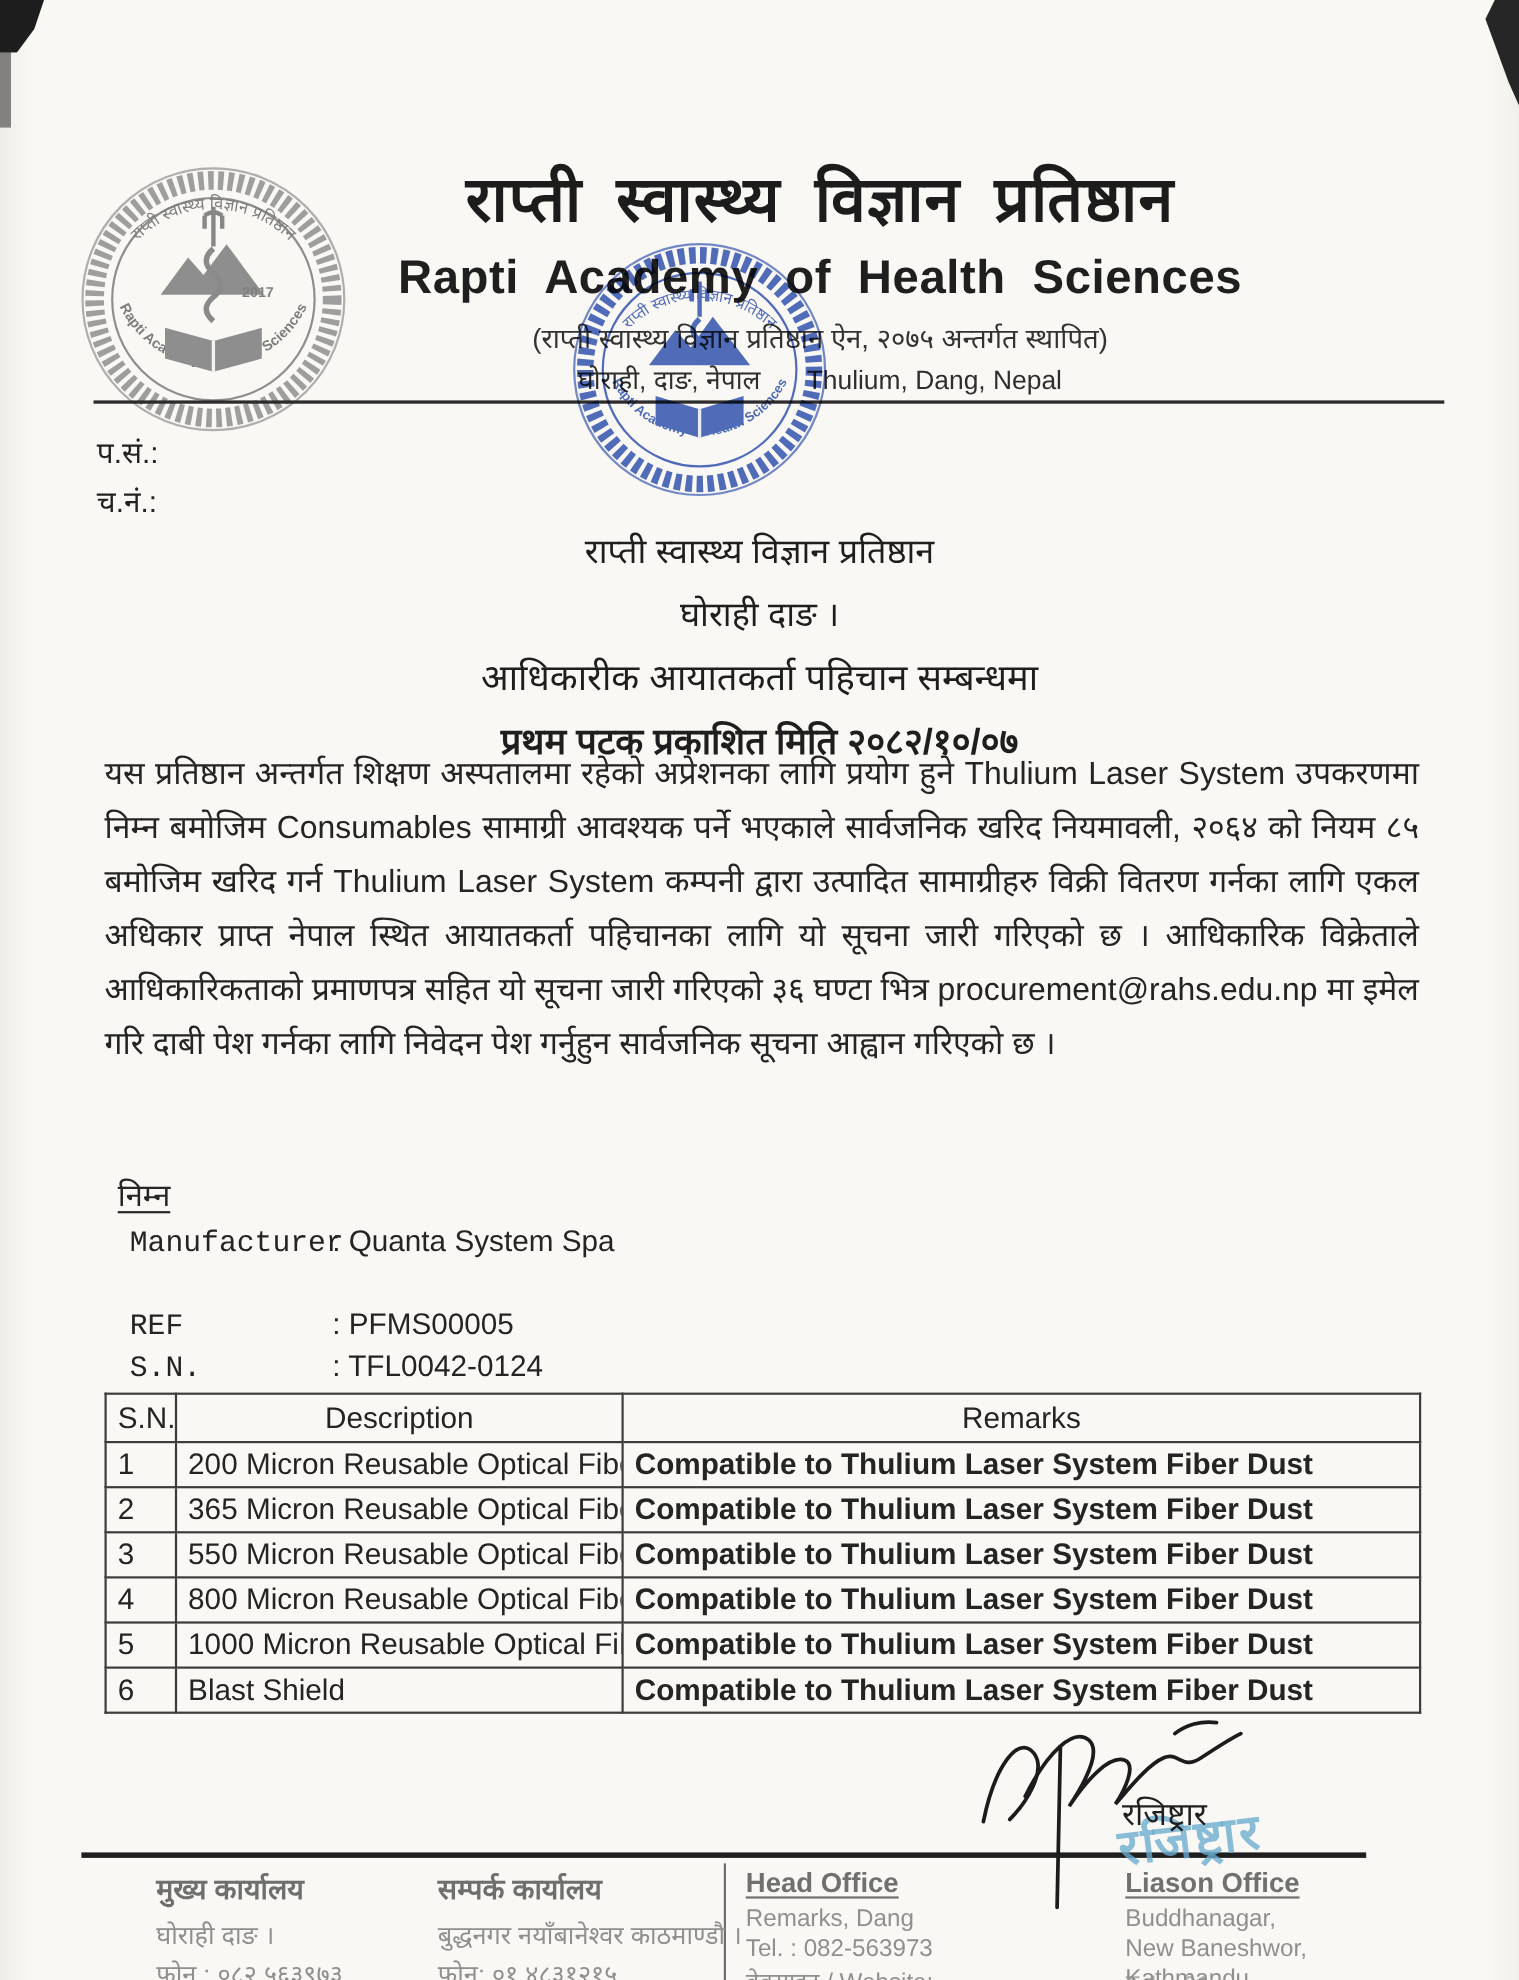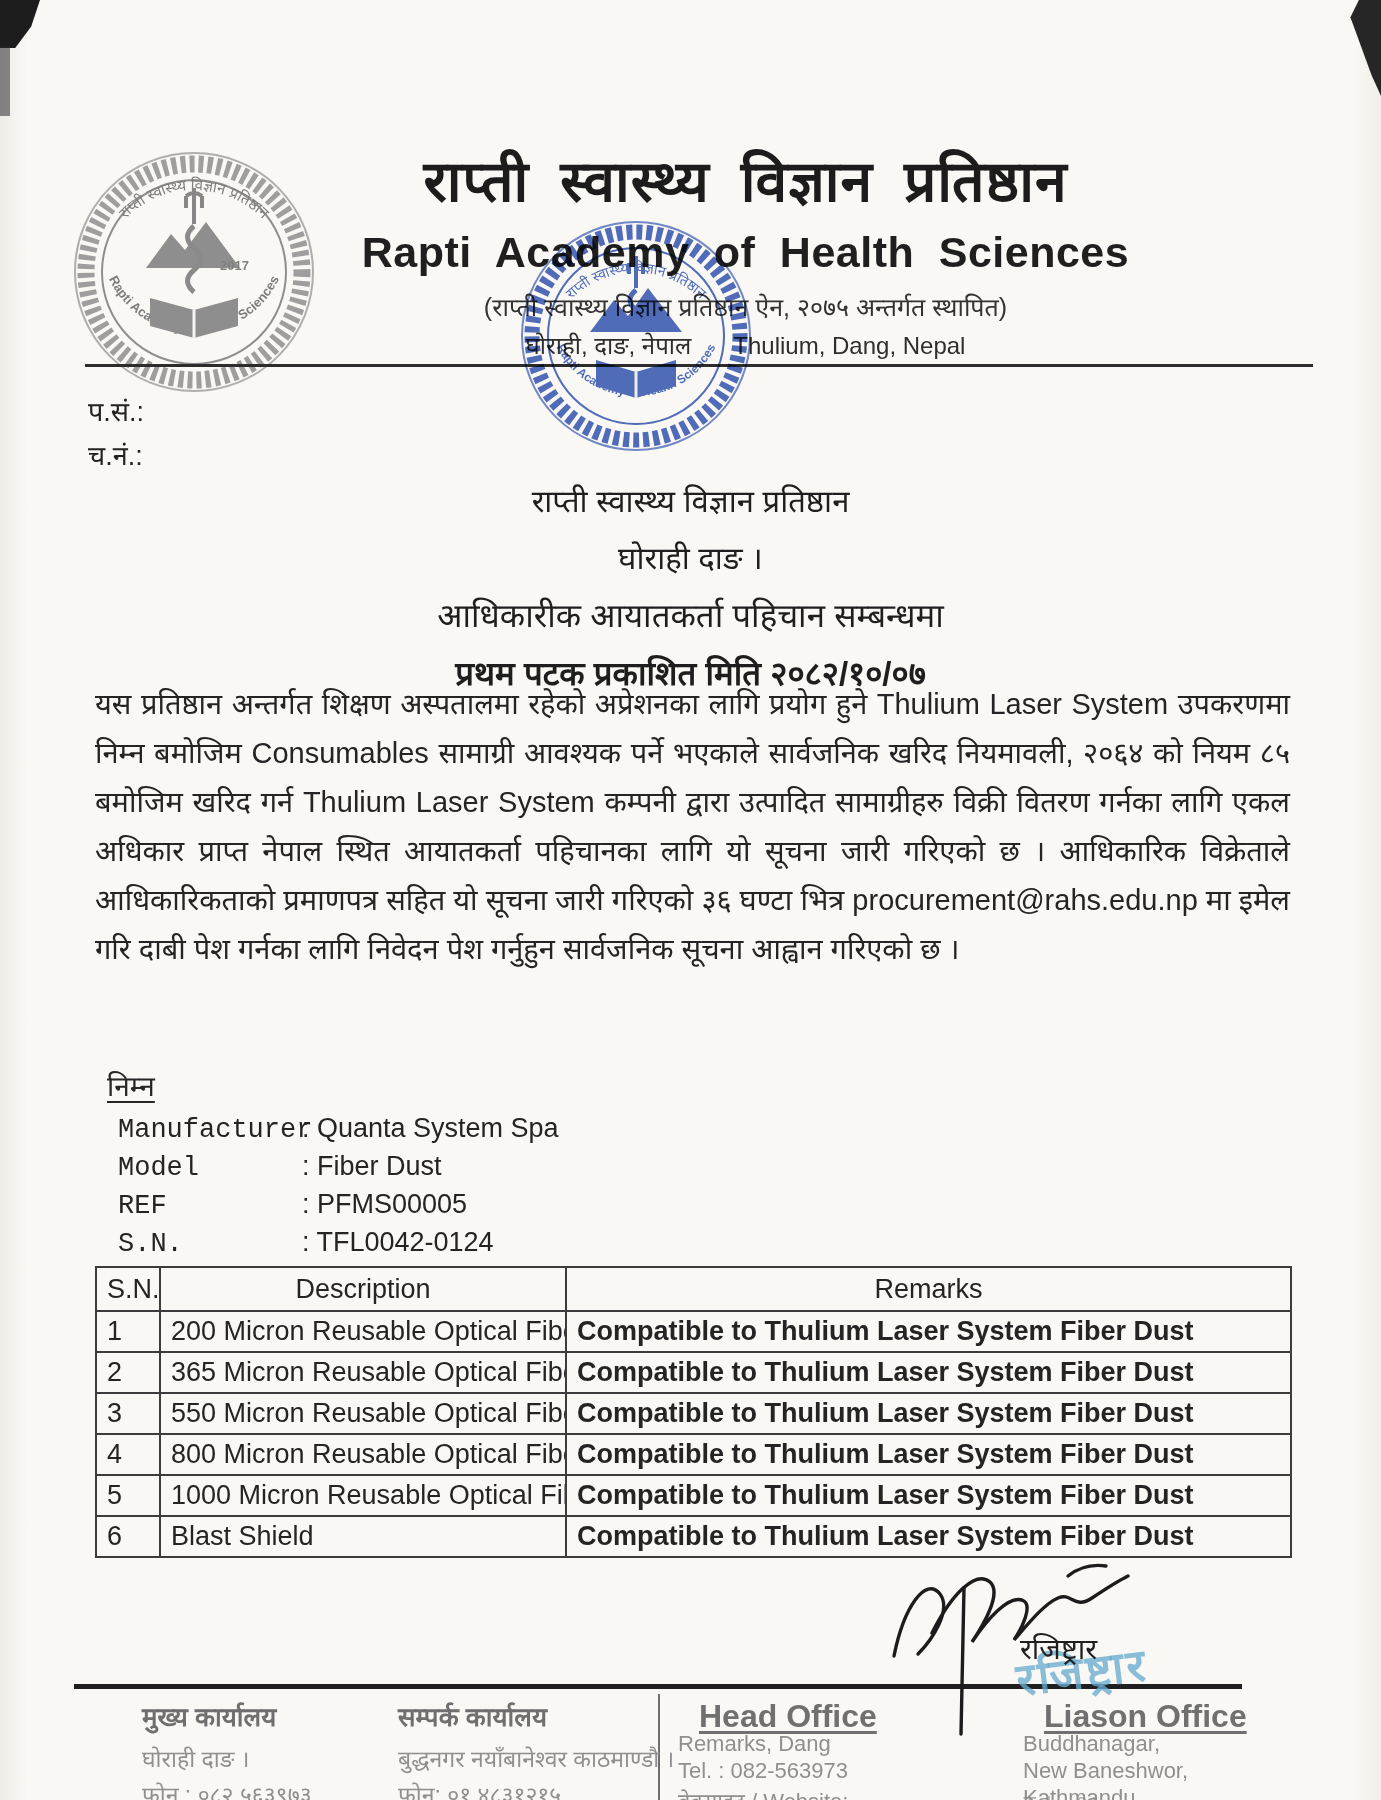--- a/index.html
+++ b/index.html
@@ -50,21 +50,21 @@
   
   .sig{left:872px;top:1538px;z-index:6;}
   .regname{left:1020px;top:1628px;font-size:29px;color:#1f1f1f;z-index:6;}
   .regstamp{left:1016px;top:1640px;font-size:45px;font-weight:bold;z-index:5;
     color:rgba(104,170,206,.78);transform:rotate(-7deg);letter-spacing:3px;}
   
   .rule2{left:74px;top:1684px;width:1168px;height:5px;background:#1f1f1f;}
   .fdiv{left:658px;top:1694px;width:2px;height:106px;background:#6e6e6e;}
   .ft-np{font-size:26px;font-weight:bold;color:#6f6f6f;}
   .fl-np{font-size:23px;color:#8f8f8f;}
-  .ft-en{font-size:32px;font-weight:bold;color:#707070;text-decoration:underline;text-underline-offset:4px;margin-left:21px;}
+  .ft-en{font-size:25px;font-weight:bold;color:#707070;text-decoration:underline;text-underline-offset:4px;}
   .fl-en{font-size:22px;color:#8f8f8f;}
   .c1{left:142px}.c2{left:398px}.c3{left:678px}.c4{left:1023px}
   .fy0{top:1698px}.fy1{top:1742px}.fy2{top:1778px}
   .gy0{top:1698px}.gy1{top:1731px}.gy2{top:1758px}.gy3{top:1785px}
   svg text{font-family:"Liberation Sans","DejaVu Sans",sans-serif;}
 </style>
 </head>
 <body>
 
 <div id="page">
@@ -144,23 +144,20 @@
   <div class="abs c-line nh2">घोराही दाङ ।</div>
   <div class="abs c-line nh3">आधिकारीक आयातकर्ता पहिचान सम्बन्धमा</div>
   <div class="abs c-line nh4">प्रथम पटक प्रकाशित मिति २०८२/१०/०७</div>
 
   <div class="abs body-par">यस प्रतिष्ठान अन्तर्गत शिक्षण अस्पतालमा रहेको अप्रेशनका लागि प्रयोग हुने Thulium Laser System उपकरणमा निम्न बमोजिम Consumables सामाग्री आवश्यक पर्ने भएकाले सार्वजनिक खरिद नियमावली, २०६४ को नियम ८५ बमोजिम खरिद गर्न Thulium Laser System कम्पनी द्वारा उत्पादित सामाग्रीहरु विक्री वितरण गर्नका लागि एकल अधिकार प्राप्त नेपाल स्थित आयातकर्ता पहिचानका लागि यो सूचना जारी गरिएको छ । आधिकारिक विक्रेताले आधिकारिकताको प्रमाणपत्र सहित यो सूचना जारी गरिएको ३६ घण्टा भित्र procurement@rahs.edu.np मा इमेल गरि दाबी पेश गर्नका लागि निवेदन पेश गर्नुहुन सार्वजनिक सूचना आह्वान गरिएको छ ।</div>
 
   <div class="abs nimna">निम्न</div>
 
   <div class="abs spec s0">
     <span class="lbl">Manufacturer</span><span>: Quanta System Spa</span>
-  </div>
-  <div class="abs spec s1">
-    <span class="lbl">Model</span><span>: Fiber Dust</span>
   </div>
   <div class="abs spec s2">
     <span class="lbl">REF</span><span>: PFMS00005</span>
   </div>
   <div class="abs spec s3">
     <span class="lbl">S.N.</span><span>: TFL0042-0124</span>
   </div>
 
   <div class="abs tblwrap">
     <table class="t">

